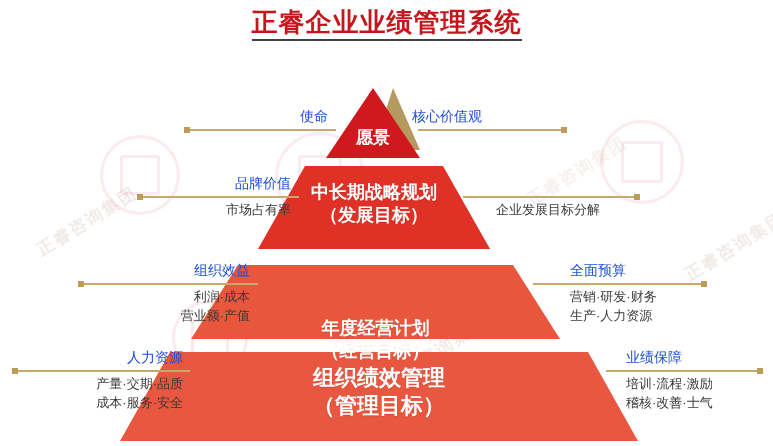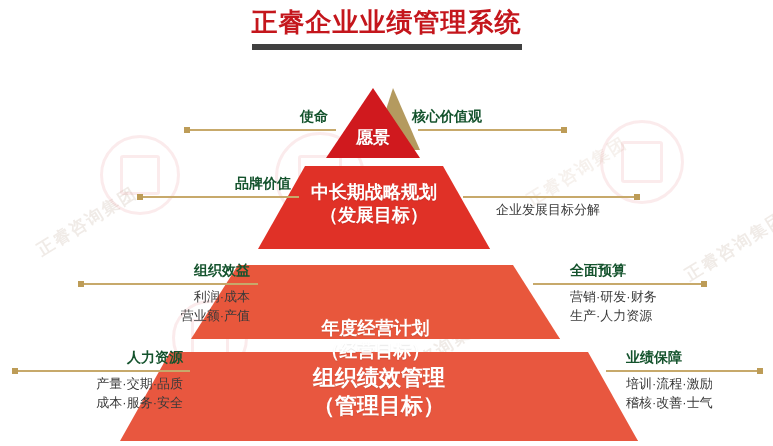--- a/index.html
+++ b/index.html
@@ -31,39 +31,38 @@
   .wm-txt.dark{color:rgba(140,100,70,0.13);}
 
   
   .title-wrap{
     position:absolute;left:0;top:6px;width:773px;text-align:center;
   }
   .title{
     display:inline-block;
     font-size:26px;font-weight:bold;letter-spacing:1px;
     color:#c4161c;
-    padding-bottom:5px;
-    border-bottom:6px solid #404040;
+    border-bottom:2px solid #404040;
     line-height:1.25;
   }
 
   
   #pyramid{position:absolute;left:0;top:0;width:773px;height:446px;}
   .tier-label{
     position:absolute;text-align:center;color:#ffffff;
     font-weight:bold;line-height:1.28;white-space:nowrap;
     text-shadow:0 1px 1px rgba(0,0,0,0.10);
   }
   .tier-label .ln1{display:block;}
   .tier-label .ln2{display:block;font-weight:bold;}
 
   
   .ann{position:absolute;white-space:nowrap;}
   .ann .head{
-    font-size:14px;font-weight:bold;color:#14532d;line-height:1.3;
+    font-size:14px;font-weight:normal;color:#1d4ed8;line-height:1.3;
     padding-bottom:2px;
   }
   .ann .sub{
     font-size:13px;color:#3a3a3a;line-height:1.32;padding-top:2px;
   }
   .ann.left{text-align:right;}
   .ann.right{text-align:left;}
   .rule{
     position:absolute;height:2px;background:#c7a96b;
   }
@@ -145,20 +144,23 @@
   <div class="rule" style="left:186px;top:129px;width:150px;">
     <span class="dot l"></span>
   </div>
 
   <div class="ann left" style="left:143px;top:174px;width:148px;">
     <div class="head">品牌价值</div>
   </div>
   <div class="rule" style="left:139px;top:196px;width:160px;">
     <span class="dot l"></span>
   </div>
+  <div class="ann left" style="left:143px;top:199px;width:148px;">
+    <div class="sub">市场占有率</div>
+  </div>
 
   <div class="ann left" style="left:95px;top:261px;width:155px;">
     <div class="head">组织效益</div>
   </div>
   <div class="rule" style="left:80px;top:283px;width:178px;">
     <span class="dot l"></span>
   </div>
   <div class="ann left" style="left:95px;top:286px;width:155px;">
     <div class="sub">利润·成本</div>
     <div class="sub">营业额·产值</div>

